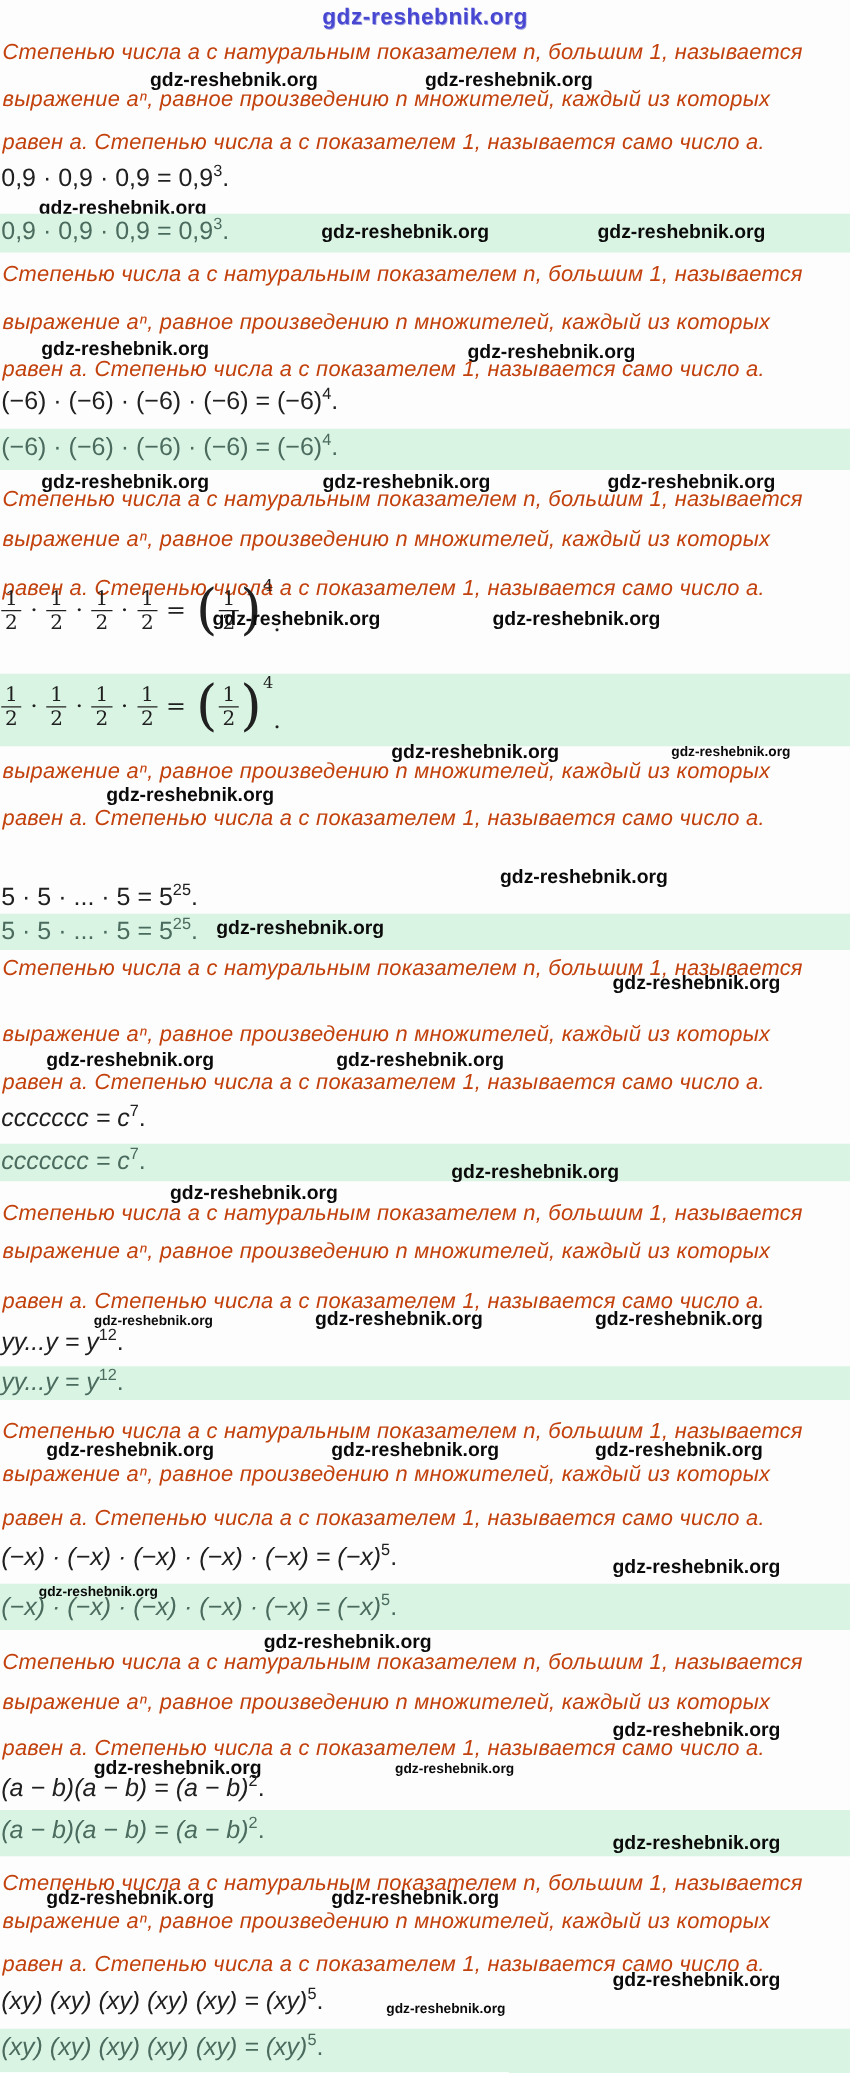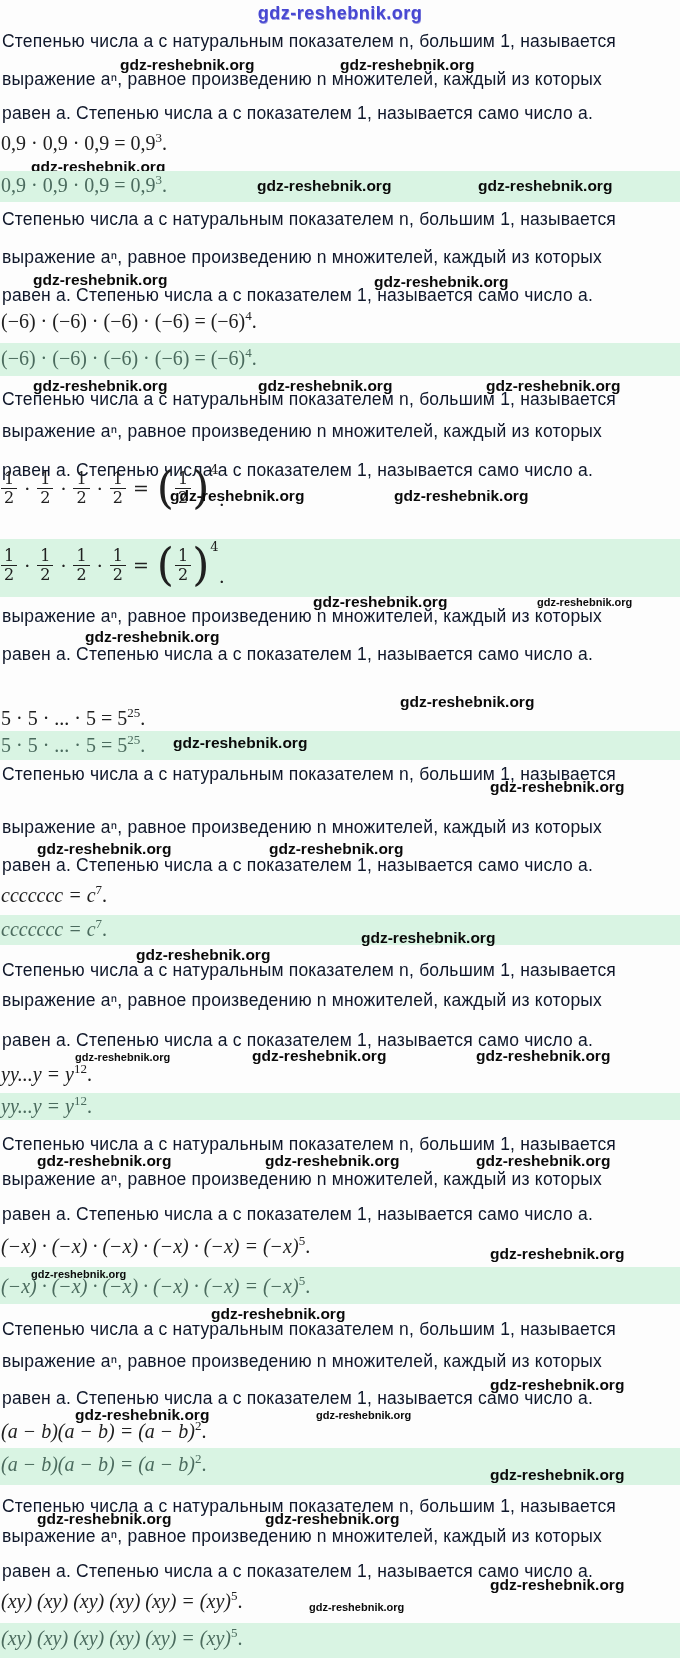--- a/index.html
+++ b/index.html
@@ -6,32 +6,33 @@
   #page{
     position:relative;width:680px;height:1658px;background:#fdfdfd;
     font-family:"Liberation Sans",sans-serif;overflow:hidden;
   }
   .header-wm{
     position:absolute;left:0;right:0;top:3px;text-align:center;
     font-weight:700;font-size:18px;letter-spacing:.5px;
     color:#4747d2;text-shadow:.6px .6px 0 #9a9ae0;white-space:nowrap;
   }
   .bl{
-    position:absolute;white-space:nowrap;font-size:17.5px;color:#0f172a;
+    position:absolute;white-space:nowrap;font-size:17.5px;color:#c2410c;
     letter-spacing:.2px;
+    font-style:italic;
   }
   .wm{
     position:absolute;white-space:nowrap;font-weight:700;font-size:15.5px;
     color:#0a0a0a;
   }
   .wm.sm{font-size:11px;}
   .strip{position:absolute;left:0;width:680px;background:#d9f4e3;}
   .math{
     position:absolute;white-space:nowrap;
-    font-family:Liberation Serif, serif;font-size:20px;color:#202020;
+    font-family:Liberation Sans, sans-serif;font-size:20px;color:#202020;
   }
   .math .it{font-style:italic;}
   .math sup{font-size:13px;vertical-align:baseline;position:relative;top:-8px;}
   .hlc{color:#4b6b5e;}
   .frow{
     position:absolute;display:flex;align-items:center;
     font-family:"DejaVu Serif",serif;font-size:17px;color:#202020;
   }
   .frow .frac{
     display:inline-block;text-align:center;font-size:16px;line-height:1.12;

